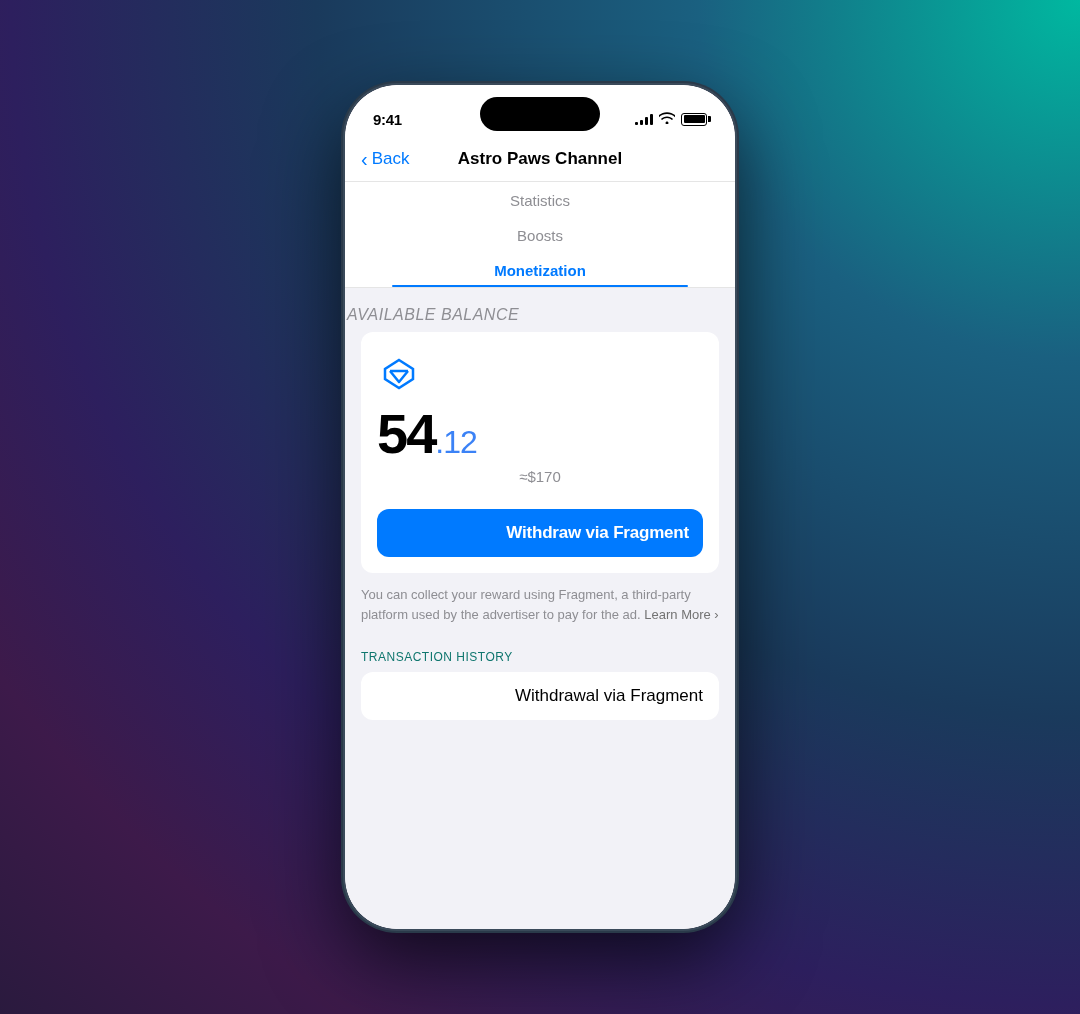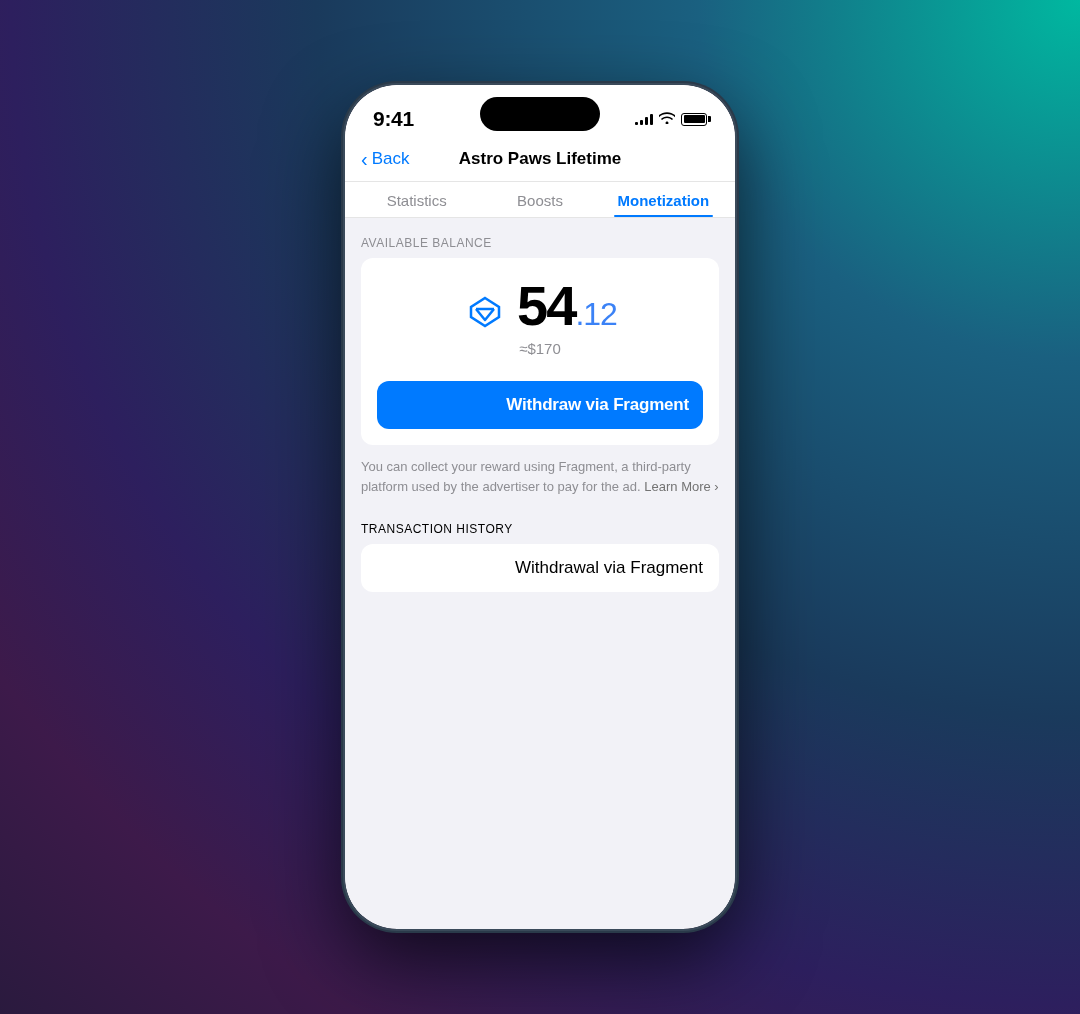--- a/index.html
+++ b/index.html
@@ -44,21 +44,21 @@
     .status-bar {
       height: 54px;
       background: white;
       display: flex;
       align-items: center;
       justify-content: space-between;
       padding: 14px 28px 0;
     }
 
     .status-time {
-      font-size: 21px;
+      font-size: 15px;
       font-weight: 600;
       color: #000;
       letter-spacing: -0.3px;
     }
 
     .status-icons {
       display: flex;
       align-items: center;
       gap: 6px;
     }
@@ -158,20 +158,21 @@
       color: #000;
       text-align: center;
     }
 
     
     .tab-bar {
       background: white;
       display: flex;
       padding: 0 10px;
       border-bottom: 0.5px solid rgba(0,0,0,0.1);
+      flex-direction: column;
     }
 
     .tab-item {
       flex: 1;
       text-align: center;
       padding: 10px 0 8px;
       font-size: 15px;
       color: #8e8e93;
       cursor: pointer;
       position: relative;
@@ -233,42 +234,44 @@
       margin-left: 4px;
     }
 
     .lifetime-label {
       font-size: 13px;
       color: #8e8e93;
     }
 
     
     .section-header {
-      padding: 18px 16px 8px;
-      font-size: 12px;
+      padding: 18px 2px 8px;
+      font-size: 16px;
       font-weight: 500;
       color: #8e8e93;
       letter-spacing: 0.5px;
       text-transform: uppercase;
+      font-style: italic;
     }
 
     
     .balance-card {
       background: white;
       margin: 0 16px;
       border-radius: 12px;
       padding: 20px 16px 16px;
     }
 
     .balance-amount {
       display: flex;
-      align-items: flex-end;
+      align-items: flex-start;
       justify-content: center;
       gap: 10px;
       margin-bottom: 6px;
+      flex-direction: column;
     }
 
     .ton-logo {
       width: 44px;
       height: 44px;
     }
 
     .balance-number {
       display: flex;
       align-items: baseline;
@@ -320,21 +323,21 @@
 
     .description-text .learn-more {
       color: #737373;
     }
 
     
     .transaction-section {
       padding: 10px 16px 8px;
       font-size: 12px;
       font-weight: 500;
-      color: #000000;
+      color: #0f766e;
       letter-spacing: 0.5px;
       text-transform: uppercase;
     }
 
     .transaction-card {
       background: white;
       margin: 0 16px;
       border-radius: 12px;
       padding: 14px 16px;
       text-align: right;
@@ -374,21 +377,21 @@
           <div class="battery-fill"></div>
         </div>
       </div>
     </div>
 
     <div class="nav-bar">
       <div class="back-button">
         <span class="back-chevron">‹</span>
         <span>Back</span>
       </div>
-      <span class="nav-title">Astro Paws Lifetime</span>
+      <span class="nav-title">Astro Paws Channel</span>
     </div>
 
     <div class="tab-bar">
       <div class="tab-item">
         <span>Statistics</span>
       </div>
       <div class="tab-item">
         <span>Boosts</span>
       </div>
       <div class="tab-item active">

